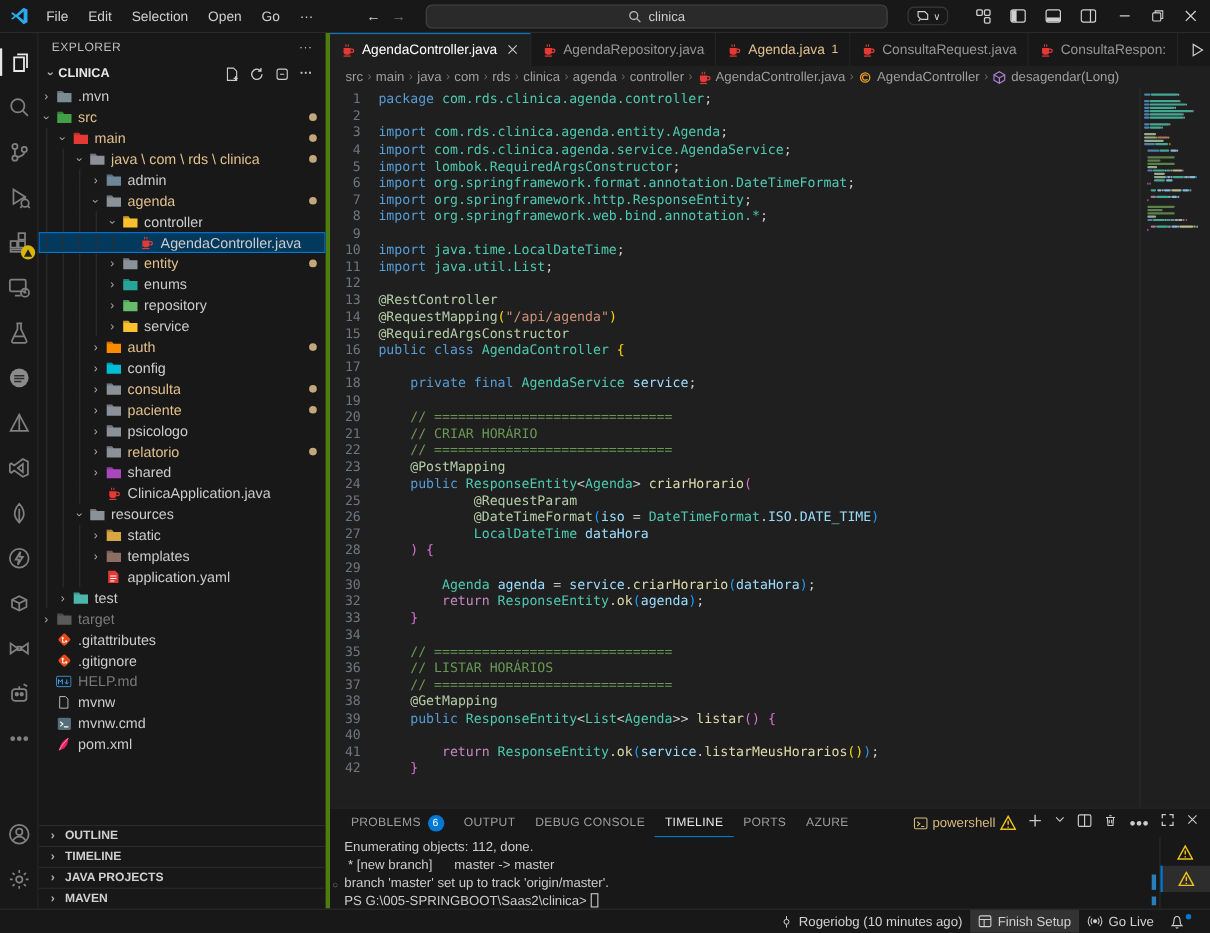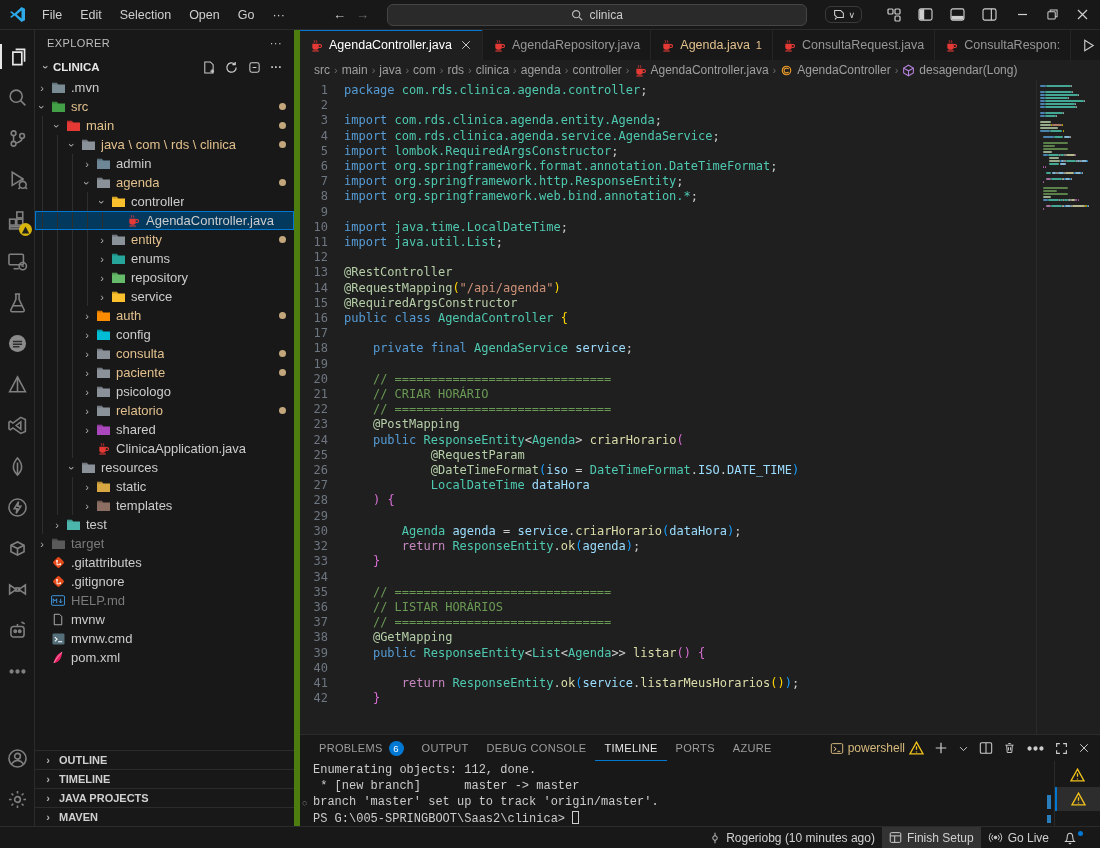--- a/index.html
+++ b/index.html
@@ -26,21 +26,21 @@
 
   
   .activitybar{width:35px;background:#181818;border-right:1px solid #2b2b2b;display:flex;flex-direction:column;align-items:center;padding:6px 0;flex:none}
   .ab-item{width:35px;height:41px;display:flex;align-items:center;justify-content:center;color:#808080;position:relative}
   .ab-item.active{color:#e7e7e7}
   .ab-item.active::before{content:'';position:absolute;left:0;top:8px;bottom:8px;width:2px;background:#e7e7e7}
   .ab-badge{position:absolute;right:3px;bottom:5px;width:13px;height:13px;border-radius:50%;background:#d8b60c;display:flex;align-items:center;justify-content:center}
   .ab-bottom{margin-top:auto;display:flex;flex-direction:column;align-items:center}
 
   
-  .sidebar{width:265px;background:#181818;border-right:6px solid #4d7c0f;display:flex;flex-direction:column;flex:none;min-height:0}
+  .sidebar{width:265px;background:#181818;border-right:4px solid #4d7c0f;display:flex;flex-direction:column;flex:none;min-height:0}
   .sb-header{height:26px;display:flex;align-items:center;padding:0 12px;color:#bdbdbd;font-size:11px;letter-spacing:.4px;flex:none}
   .sb-header .more{margin-left:auto;color:#cccccc}
   .section-row{height:22px;display:flex;align-items:center;padding:0 4px;font-weight:bold;color:#e7e7e7;font-size:11.5px;flex:none}
   .section-row .acts{margin-left:auto;display:flex;gap:10px;margin-right:8px;color:#cccccc}
   .tree{flex:1;overflow:hidden;font-size:13px}
   .tree-row{height:19px;display:flex;align-items:center;padding-right:8px;position:relative;color:#cccccc;cursor:default}
   .tree-row.selected{background:#04395e;outline:1px solid #0078d4;outline-offset:-1px}
   .indent{width:8px;height:100%;flex:none;border-left:1px solid #2e2e2e;margin-left:7px}
   .twisty{width:14px;flex:none;color:#b0b0b0;display:flex;justify-content:center;font-size:11px}
   .t-icon{width:18px;flex:none;display:flex;justify-content:center;align-items:center}
@@ -77,24 +77,24 @@
   .minimap{width:64px;flex:none;padding:5px 3px;border-left:1px solid rgba(255,255,255,.05)}
   .mm-line{height:2px;margin-bottom:1px;display:flex}
   .mm-seg{height:2px;border-radius:1px}
 
   
   .panel{height:92px;border-top:1px solid #2b2b2b;background:#181818;display:flex;flex-direction:column;flex:none}
   .panel-tabs{height:26px;display:flex;align-items:center;padding:0 10px;flex:none}
   .panel-tab{height:100%;display:flex;align-items:center;gap:6px;padding:0 9px;font-size:11px;color:#9d9d9d;letter-spacing:.3px}
   .panel-tab.active{color:#e7e7e7;border-bottom:1px solid var(--accent)}
   .p-badge{min-width:15px;height:15px;border-radius:8px;background:var(--accent);color:#fff;font-size:9.5px;display:flex;align-items:center;justify-content:center;padding:0 3px}
-  .panel-acts{margin-left:auto;display:flex;align-items:center;gap:10px;color:#cccccc}
+  .panel-acts{margin-left:auto;display:flex;gap:10px;color:#cccccc}
   .ps-label{color:#d7ba7d;font-size:12px;display:flex;align-items:center;gap:4px}
   .panel-body{flex:1;display:flex;min-height:0}
-  .terminal{flex:1;font-family:Liberation Mono, monospace;font-size:12px;line-height:16.2px;padding:1px 0 0 13px;white-space:pre;color:#cccccc;overflow:hidden}
+  .terminal{flex:1;font-family:Liberation Sans, sans-serif;font-size:12px;line-height:16.2px;padding:1px 0 0 13px;white-space:pre;color:#cccccc;overflow:hidden}
   .term-line{position:relative}
   .term-line.dec::before{content:'○';position:absolute;left:-11px;color:#7a7a7a;font-size:9px;top:2px}
   .cursor{display:inline-block;width:7px;height:13px;border:1px solid #cccccc;vertical-align:-2px}
   .term-strip{width:46px;border-left:1px solid #2b2b2b;flex:none;position:relative;padding-top:2px}
   .strip-row{height:24px;display:flex;align-items:center;justify-content:center}
   .strip-row.sel{background:#2d2d2d;border-left:2px solid var(--accent)}
   .scrollmark{position:absolute;left:-8px;width:4px;background:#2a7dbb}
 
   
   .statusbar{height:22px;background:#181818;border-top:1px solid #2b2b2b;display:flex;align-items:center;font-size:12px;color:#d0d0d0;padding:0 6px;flex:none}
@@ -652,20 +652,33 @@
             <span class="indent"></span>
             <span class="indent"></span>
             <span class="twisty">›</span>
             <span class="t-icon">
               <svg width="15" height="13" viewBox="0 0 16 14">
                 <path d="M1 1.8h5.2l1.6 2H15v9H1z" fill="#8d6e63"></path>
                 <path d="M1 1.8h5.2l1.6 2H1z" fill="#000" opacity=".18"></path>
               </svg>
             </span>
             <span class="t-label">templates</span>
+          </div>
+          <div class="tree-row">
+            <span class="indent"></span>
+            <span class="indent"></span>
+            <span class="indent"></span>
+            <span class="twisty"></span>
+            <span class="t-icon">
+              <svg width="12" height="13" viewBox="0 0 12 14">
+                <path d="M1 1h7l3 3v9H1z" fill="#e53935"></path>
+                <path d="M3 6h6M3 8.5h6M3 11h4" stroke="#fff" stroke-width="1"></path>
+              </svg>
+            </span>
+            <span class="t-label">application.yaml</span>
           </div>
           <div class="tree-row">
             <span class="indent"></span>
             <span class="twisty">›</span>
             <span class="t-icon">
               <svg width="15" height="13" viewBox="0 0 16 14">
                 <path d="M1 1.8h5.2l1.6 2H15v9H1z" fill="#4db6ac"></path>
                 <path d="M1 1.8h5.2l1.6 2H1z" fill="#000" opacity=".18"></path>
               </svg>
             </span>

